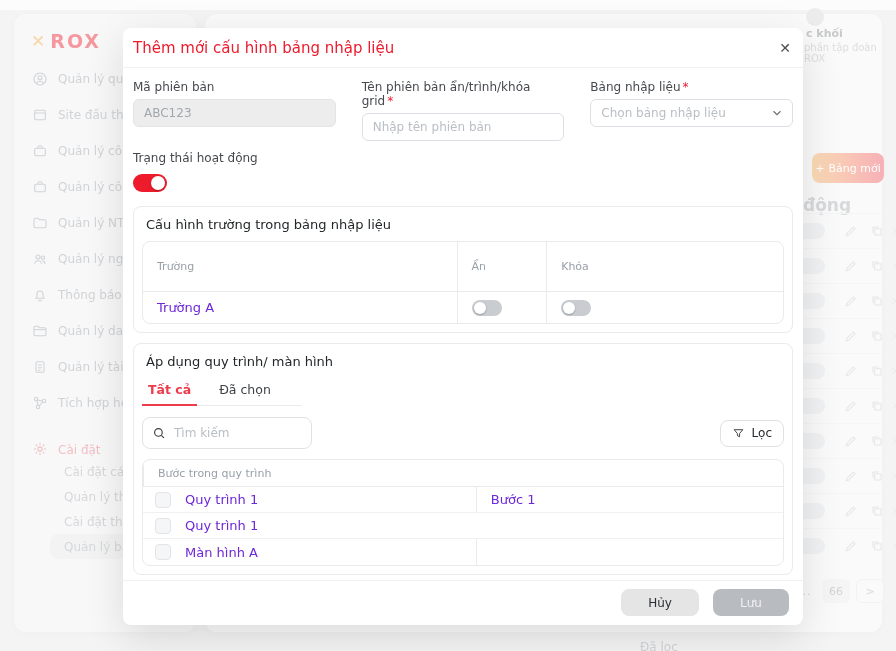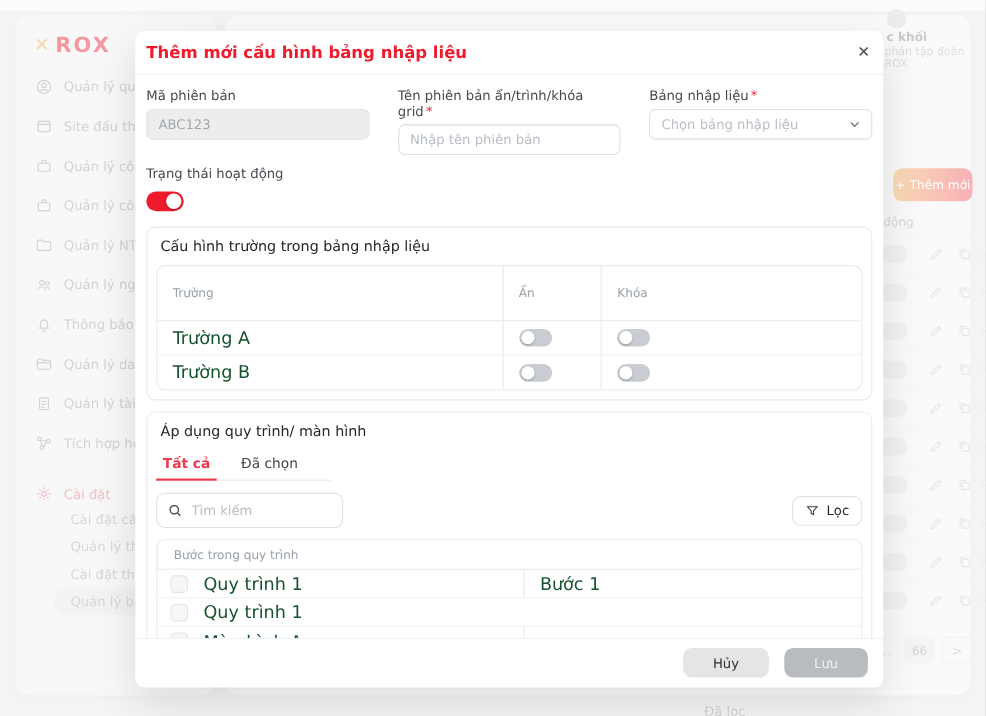--- a/index.html
+++ b/index.html
@@ -28,21 +28,21 @@
   .sub-item.active { background:#e7e7e9; border-radius:8px; margin:0 6px 0 36px; padding-left:14px; }
 
   .avatar { position:absolute; left:806px; top:8px; width:18px; height:18px; border-radius:50%; background:#d7d8da; }
   .user-name { position:absolute; left:806px; top:27px; font-size:11px; font-weight:bold; color:#84888c; }
   .user-org  { position:absolute; left:804px; top:42px; font-size:10px; color:#b3b6b9; }
 
   .add-btn { position:absolute; left:812px; top:153px; width:72px; height:30px; border:none; border-radius:8px;
              background:linear-gradient(90deg,#f6b25e,#ef5362); color:#fff; font-size:11px;
              display:flex; align-items:center; justify-content:center; gap:4px; cursor:pointer;
              font-family:inherit; }
-  .col-frag { position:absolute; left:803px; top:195px; font-size:11px; color:#a8adb2; }
+  .col-frag { position:absolute; left:803px; top:195px; font-size:17px; color:#a8adb2;font-weight:bold; }
 
   .bg-rows { position:absolute; left:760px; top:213px; width:122px; }
   .bg-row { position:relative; height:35px; border-top:1px solid #ebebed; }
   .bg-toggle { position:absolute; left:35px; top:9px; width:30px; height:16px; border-radius:9px; background:#e3e4e6; }
   .bg-ic { position:absolute; top:10px; color:#c7cacd; cursor:pointer; }
   .bg-ic.pencil { left:84px; }
   .bg-ic.copy { left:110px; }
   .bg-ic.sliver { left:130px; }
 
   .dots { position:absolute; left:798px; top:585px; font-size:11px; color:#9ba0a5; letter-spacing:1px; }
@@ -51,21 +51,21 @@
   .pg-page { left:822px; background:#ebebed; border:none; color:#9ba0a5; }
   .pg-next { left:856px; background:#f6f6f7; border:1px solid #e4e5e7; color:#a7acb1; }
   .bottom-text { position:absolute; left:640px; top:640px; font-size:12px; color:#9aa0a6; }
 
   
   .overlay { position:absolute; inset:0; background:rgba(253,253,254,.55); }
   .modal { position:absolute; left:123px; top:28px; width:680px; height:597px; background:#fff;
            border-radius:8px; box-shadow:0 12px 40px rgba(0,0,0,.12); display:flex; flex-direction:column; }
   .m-head { height:40px; flex:0 0 auto; display:flex; align-items:center; justify-content:space-between;
             padding:0 12px 0 10px; border-bottom:1px solid #eef0f1; }
-  .m-title { color:#ee1b2c; font-weight:bold; font-size:15px; }
+  .m-title { color:#ee1b2c; font-weight:normal; font-size:15px; }
   .m-close { font-size:14px; color:#4a4e53; cursor:pointer; line-height:1; background:none; border:none;
              font-family:inherit; }
   .m-body { flex:1 1 auto; padding:8px 10px 0 10px; overflow:hidden; }
 
   .form-grid { display:grid; grid-template-columns:1fr 1fr 1fr; column-gap:26px; row-gap:6px; }
   .f-label { font-size:12px; color:#45494e; margin:4px 0 5px 0; }
   .req { color:#ee1b2c; margin-left:2px; }
   .inp { width:100%; height:28px; border:1px solid #dcdfe3; border-radius:6px; padding:0 10px;
          font-size:12px; color:#2b2f33; background:#fff; font-family:inherit; }
   .inp::placeholder { color:#b9bec4; }
@@ -80,21 +80,21 @@
   .toggle.off { background:#c9cdd1; } .toggle.off .knob { left:2px; }
   .toggle.sm { width:30px; height:16px; } .toggle.sm .knob { width:12px; height:12px; }
 
   .section { border:1px solid #e9eaec; border-radius:8px; padding:8px; margin-top:10px; }
   .sec-title { font-size:13px; color:#232729; margin:2px 0 9px 4px; }
 
   .tbl { border:1px solid #e9eaec; border-radius:8px; overflow:hidden; }
   .trow { display:flex; align-items:stretch; border-bottom:1px solid #eff1f2; }
   .trow:last-child { border-bottom:none; }
   .thead { border-bottom:1px solid #e9eaec; }
-  .cell { display:flex; align-items:center; padding-left:14px; font-size:16px; color:#14532d; }
+  .cell { display:flex; align-items:center; padding-left:14px; font-size:13px; color:#6d28d9; }
   .thead .cell { font-size:11px; color:#98a0a8; }
   .t1 .c1 { width:49%; } .t1 .c2 { width:14%; } .t1 .c3 { width:37%; }
   .t1 .c2,.t1 .c3 { border-left:1px solid #e9eaec; }
   .t1 .thead { height:50px; } .t1 .trow:not(.thead) { height:31px; }
 
   .tabs { display:inline-flex; gap:24px; border-bottom:1px solid #e9eaec; padding:0 28px 0 4px; }
   .tab { font-size:12.5px; padding:4px 2px 8px 2px; color:#3f4348; cursor:pointer; position:relative; }
   .tab.active { color:#ee3b4c; font-weight:bold; }
   .tab.active::after { content:""; position:absolute; left:-4px; right:-4px; bottom:-1px; height:2px; background:#ee3b4c; }
 
@@ -255,21 +255,21 @@
   </aside>
 
   <main class="card main-card"></main>
 
   <div class="avatar"></div>
   <div class="user-name">c khối</div>
   <div class="user-org">phần tập đoàn ROX</div>
 
   <button class="add-btn">
     <span>+</span>
-    <span>Thêm mới</span>
+    <span>Bảng mới</span>
   </button>
   <div class="col-frag">động</div>
 
   <div class="bg-rows">
 
     <div class="bg-row">
         <span class="bg-toggle"></span>
         <span class="bg-ic pencil">
           <svg width="14" height="14" viewBox="0 0 24 24" fill="none" stroke="currentColor" stroke-width="1.8">
             <path d="M4 20l1-4L16 5l3 3L8 19z"></path>
@@ -518,33 +518,20 @@
                 <span class="toggle sm off">
                   <span class="knob"></span>
                 </span>
               </div>
             <div class="cell c3">
                 <span class="toggle sm off">
                   <span class="knob"></span>
                 </span>
               </div>
           </div>
-          <div class="trow">
-            <div class="cell c1">Trường B</div>
-            <div class="cell c2">
-                <span class="toggle sm off">
-                  <span class="knob"></span>
-                </span>
-              </div>
-            <div class="cell c3">
-                <span class="toggle sm off">
-                  <span class="knob"></span>
-                </span>
-              </div>
-          </div>
         </div>
       </div>
 
       <div class="section">
         <div class="sec-title">Áp dụng quy trình/ màn hình</div>
         <div class="tabs">
           <div class="tab active">Tất cả</div>
           <div class="tab">Đã chọn</div>
         </div>
         <div class="search-row">

